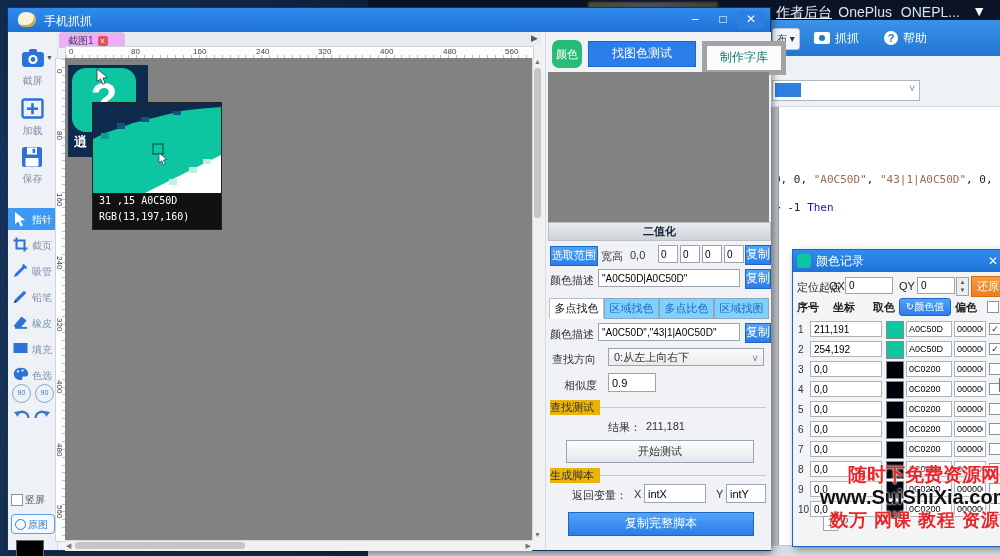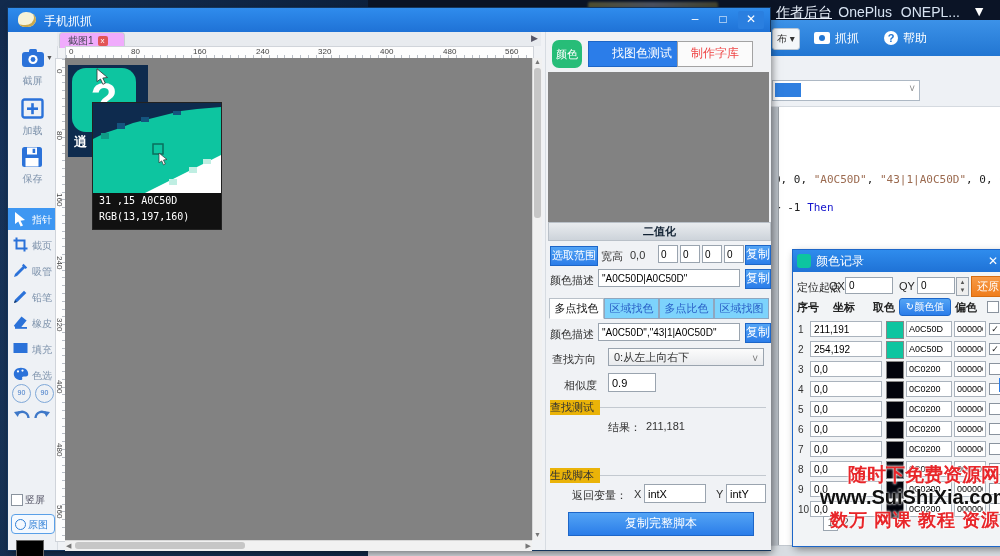--- a/index.html
+++ b/index.html
@@ -85,21 +85,21 @@
   
   #vsb{left:524px;top:50px;width:9px;height:482px;background:#f1f1f1;border-left:1px solid #d8d8d8;font-size:7px;color:#777;text-align:center}
   #vsb .th{position:absolute;left:1px;top:10px;width:7px;height:150px;background:#c6c6c6;border-radius:3px}
   #hsb{left:57px;top:532px;width:467px;height:10px;background:#f1f1f1;border-top:1px solid #d8d8d8;font-size:7px;color:#777}
   #hsb .th{position:absolute;left:10px;top:1px;width:170px;height:7px;background:#c6c6c6;border-radius:3px}
   
   #panel{left:537px;top:24px;width:225px;height:518px;background:#f0f2f5;border-left:1px solid #d7dce2;font-size:11px;color:#333}
   #cbadge{position:absolute;left:6px;top:8px;width:30px;height:28px;background:#27bd78;border-radius:7px;color:#fff;font-size:11px;text-align:center;line-height:28px}
   .ttab{position:absolute;top:9px;height:24px;text-align:center;line-height:23px;font-size:12px}
   #ttab1{left:42px;width:106px;background:#2b7de9;color:#fff;border:1px solid #1d66c8}
-  #ttab2{left:131px;width:74px;background:#fbfbfb;color:#ef4444;border:1px solid #a3a3a3}
+  #ttab2{left:156px;width:74px;background:#fbfbfb;color:#0f766e;border:5px solid #a3a3a3}
   #preview{position:absolute;left:2px;top:40px;width:221px;height:150px;background:#828282}
   #binhead{position:absolute;left:2px;top:190px;width:221px;height:17px;background:linear-gradient(#e9ecef,#cdd3da);border:1px solid #b9c0c8;color:#123;font-weight:bold;text-align:center;line-height:16px;font-size:11px}
   .bluebtn{background:linear-gradient(#53a4f5,#2b7de9);color:#fff;border:1px solid #1d66c8;text-align:center}
   #pickbtn{position:absolute;left:4px;top:214px;width:46px;height:18px;line-height:17px;font-size:11px}
   #whlab{position:absolute;left:55px;top:217px}
   #whval{position:absolute;left:84px;top:217px}
   .mini{position:absolute;top:213px;width:20px;height:18px;background:#fff;border:1px solid #9aa4af;font-size:10px;padding:0 2px;box-sizing:border-box}
   .copy{position:absolute;width:24px;height:18px;line-height:17px;font-size:12px}
   #lblcd1{position:absolute;left:4px;top:241px}
   #cd1{position:absolute;left:52px;top:237px;width:142px;height:18px;background:#fff;border:1px solid #9aa4af;font-size:10px;padding:0 3px;box-sizing:border-box}
@@ -415,20 +415,21 @@
       <span class="arr">˅</span>
     </div>
     <span id="lblsim">相似度</span>
     <input id="simin" value="0.9" style="">
 
     <div class="group" id="g1">
       <span class="lg">查找测试</span>
     </div>
     <span id="reslab">结果：</span>
     <span id="resval">211,181</span>
+    <div id="startbtn">开始测试</div>
 
     <div class="group" id="g2">
       <span class="lg">生成脚本</span>
     </div>
     <span id="retlab">返回变量：</span>
     <span id="xlab">X</span>
     <input id="xin" value="intX" style="">
     <span id="ylab">Y</span>
     <input id="yin" value="intY" style="">
     <div id="copyfull" class="bluebtn">复制完整脚本</div>

